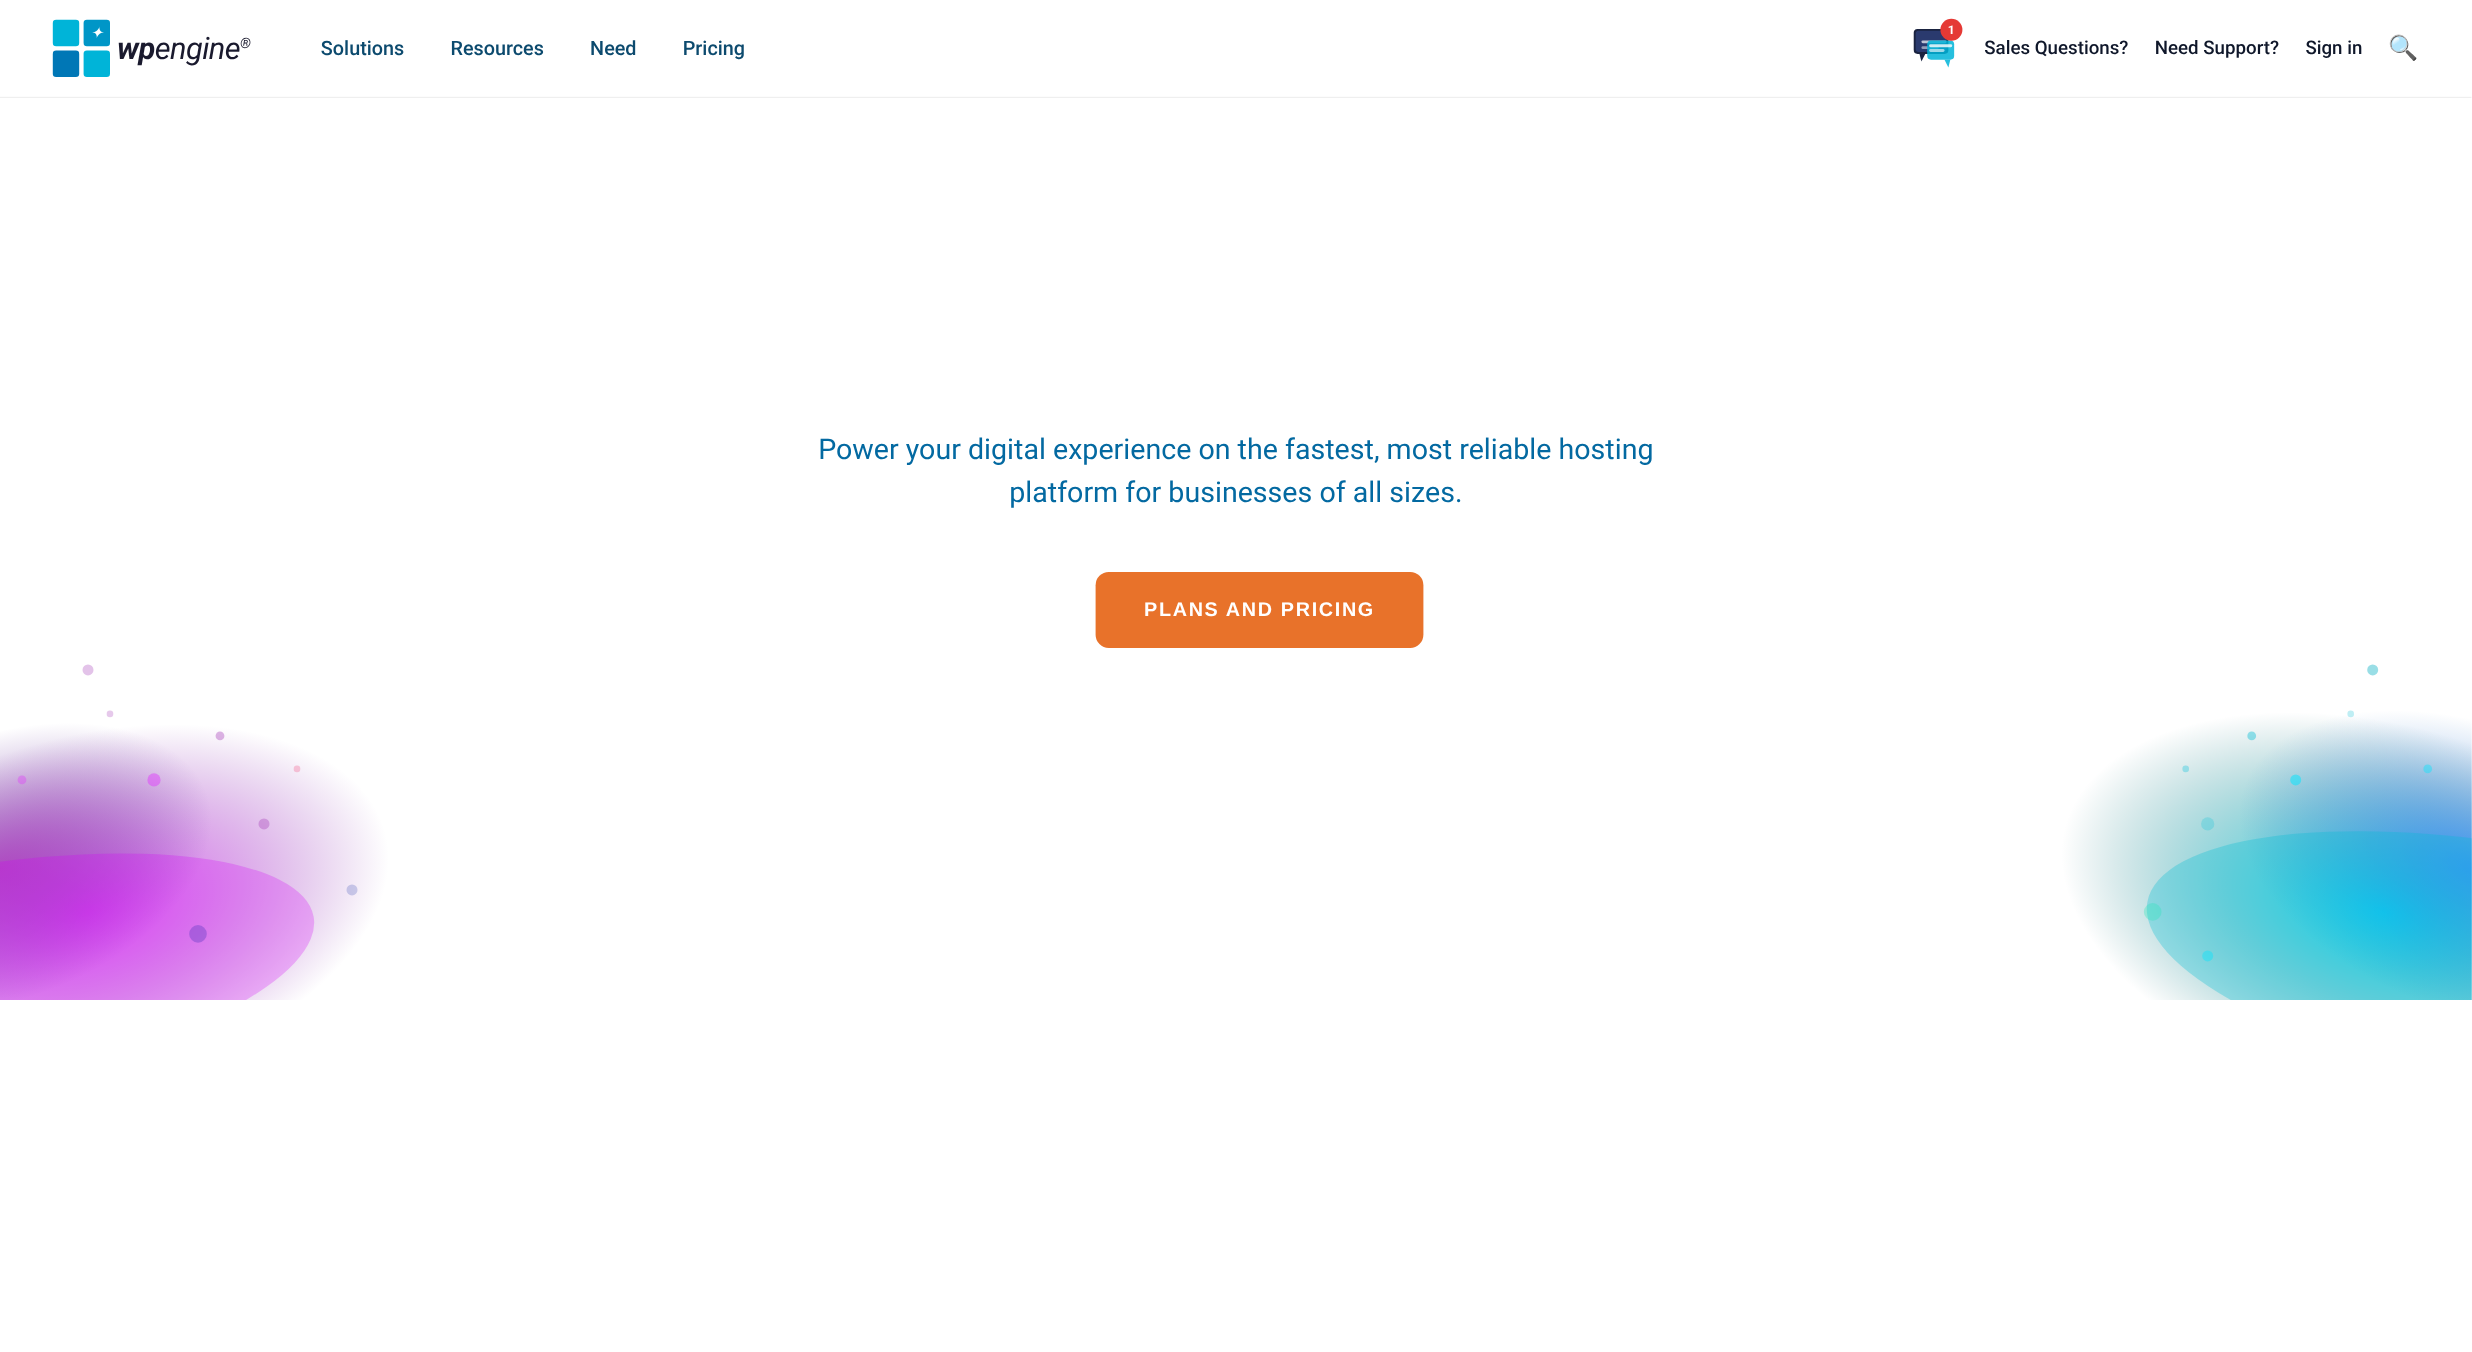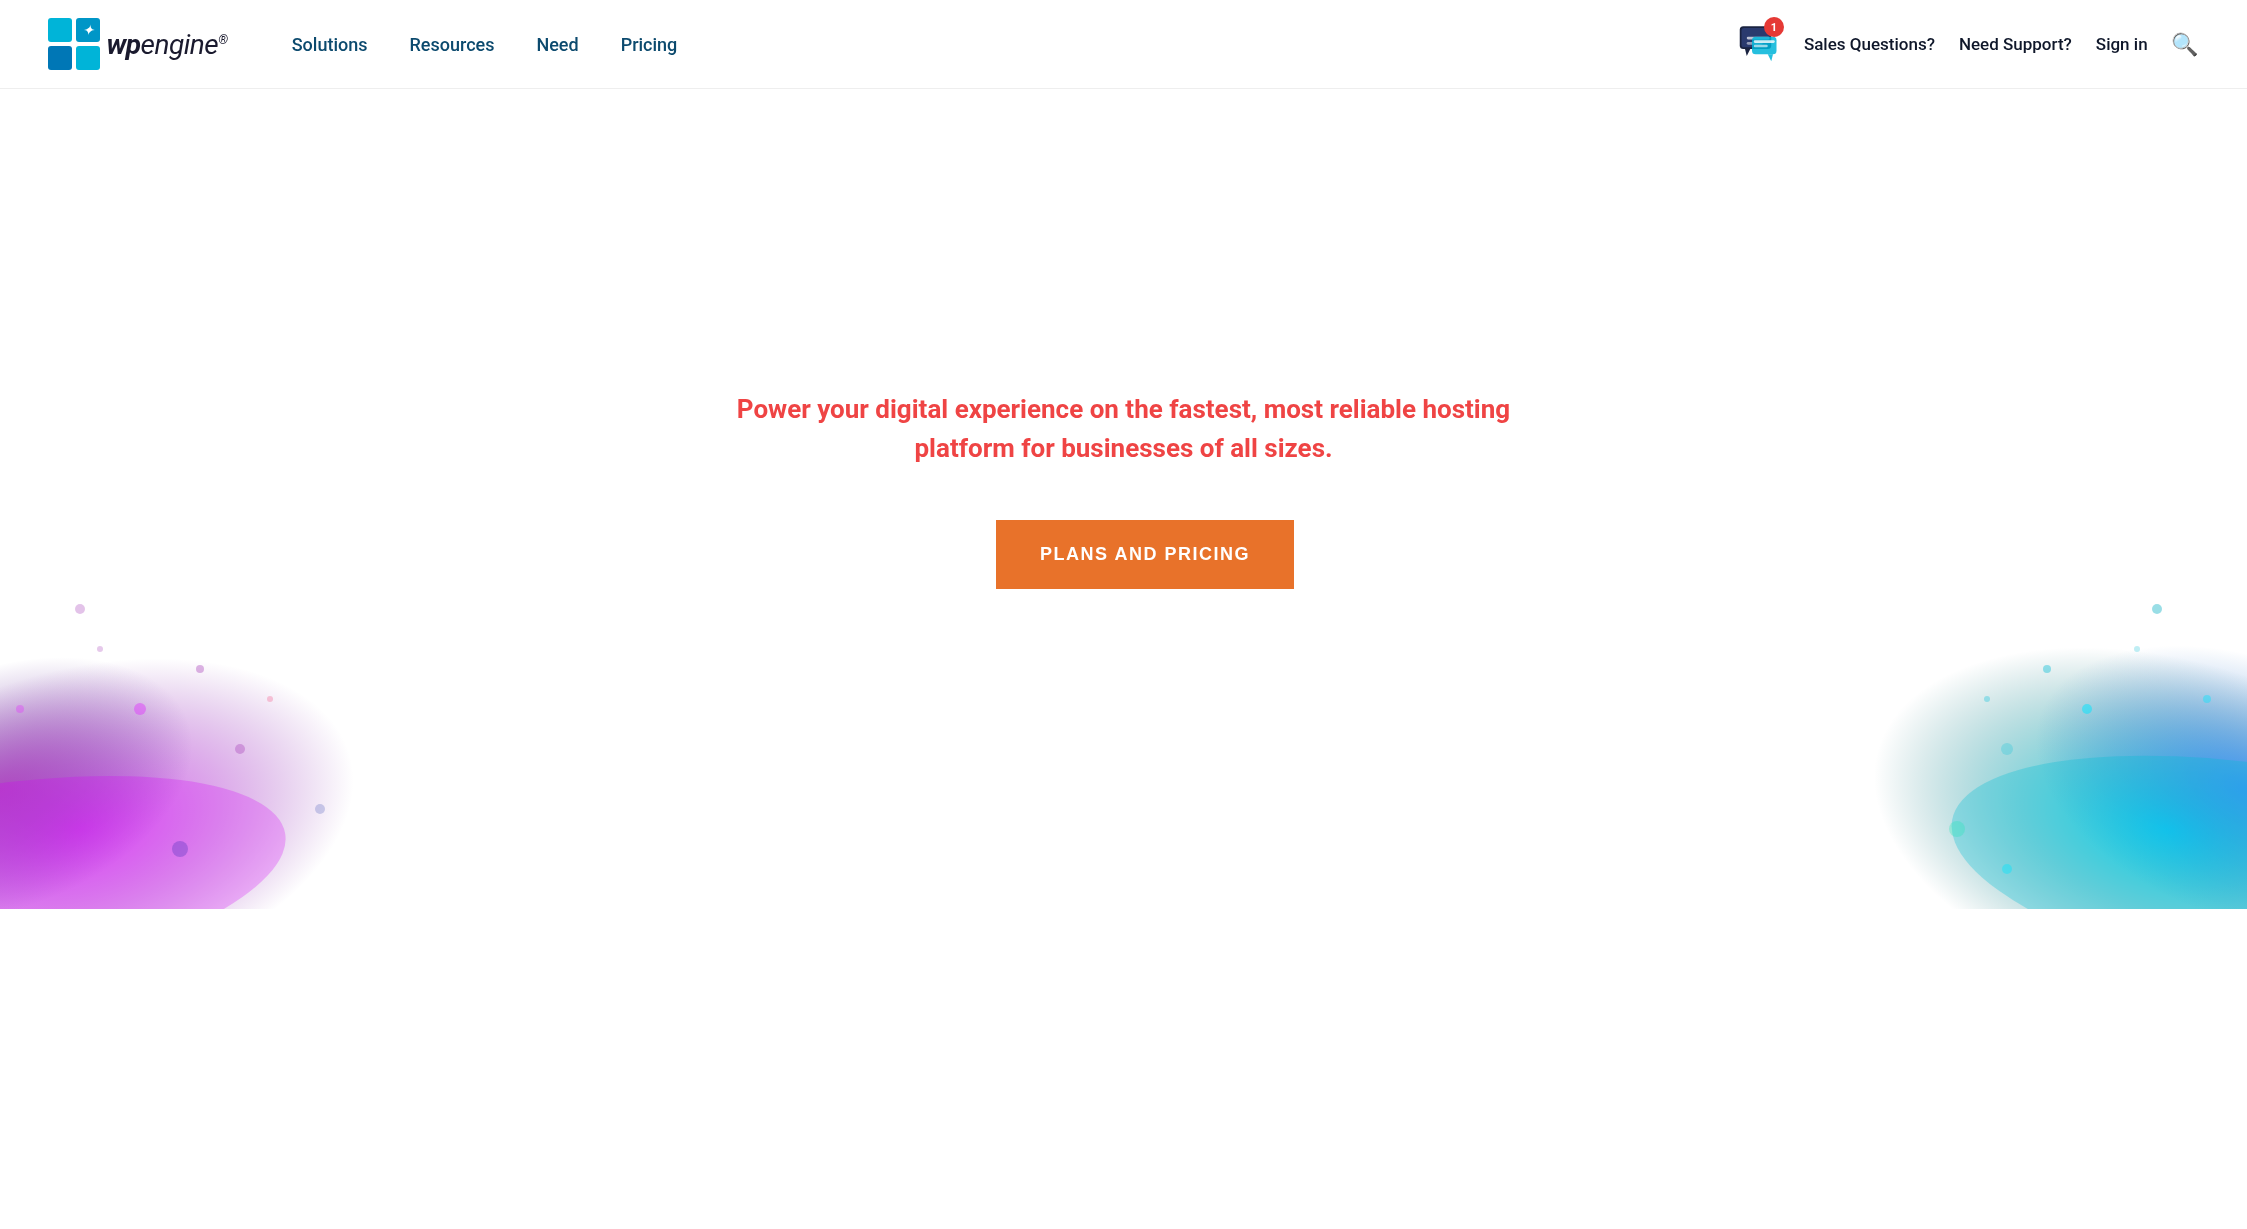--- a/index.html
+++ b/index.html
@@ -138,22 +138,22 @@
       letter-spacing: -1px;
     }
 
     .hero-title .highlight {
       color: #4a6fd8;
       font-weight: 800;
     }
 
     .hero-subtitle {
       font-size: 26px;
-      color: #ef4444;
-      font-weight: 700;
+      color: #0369a1;
+      font-weight: 400;
       line-height: 1.5;
       margin-bottom: 52px;
       max-width: 780px;
       margin-left: auto;
       margin-right: auto;
     }
 
     .hero-buttons {
       display: flex;
       gap: 24px;
@@ -164,21 +164,21 @@
     .btn-primary {
       background: #e8722a;
       color: #fff;
       border: none;
       padding: 24px 44px;
       font-size: 18px;
       font-weight: 700;
       letter-spacing: 1.5px;
       text-transform: uppercase;
       cursor: pointer;
-      border-radius: 0;
+      border-radius: 12px;
       margin-left: 43px;
     }
 
     .btn-secondary {
       background: #fff;
       color: #1a2340;
       border: 2px solid #1a2340;
       padding: 22px 44px;
       font-size: 18px;
       font-weight: 700;

